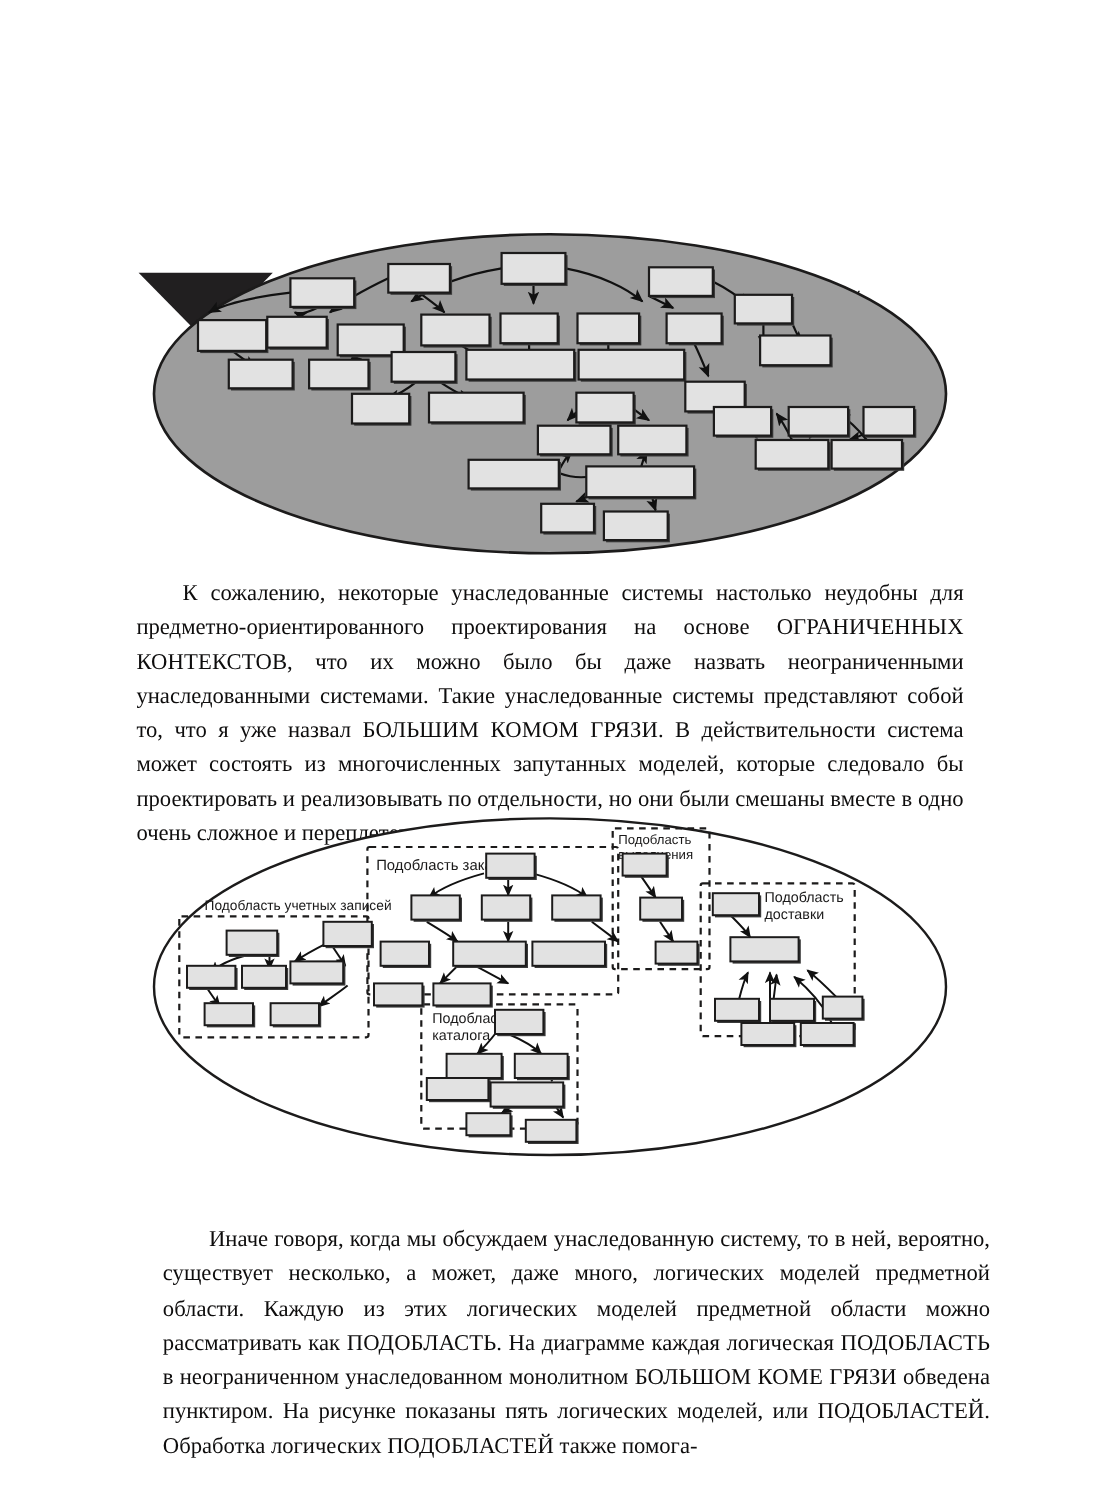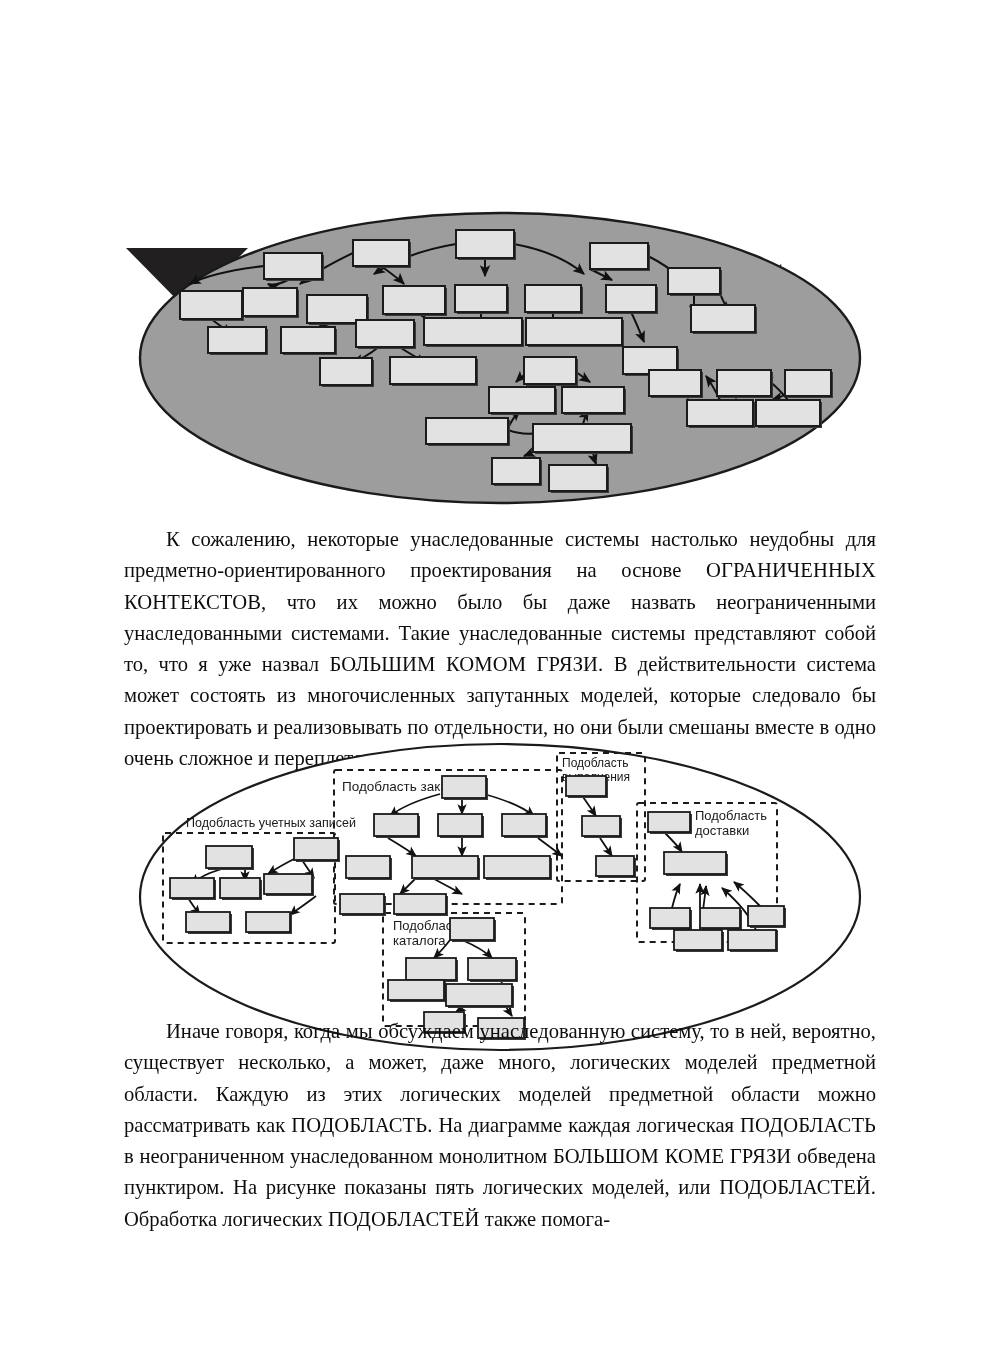--- a/index.html
+++ b/index.html
@@ -453,19 +453,19 @@
             <rect x="424" y="272" width="40" height="20" fill="#e2e2e2" stroke="#1c1b1b" stroke-width="1.8"></rect>
           </g>
         <g>
             <rect x="480" y="280" width="46" height="20" fill="#3a3a3a"></rect>
             <rect x="478" y="278" width="46" height="20" fill="#e2e2e2" stroke="#1c1b1b" stroke-width="1.8"></rect>
           </g>
       </g>
     </svg>
   </div>
 
-  <div class="para p2" style="top:1016px;">
+  <div class="para p2" style="top:1112px;margin-left:24px;">
     <span>
       <span>Иначе говоря, когда мы обсуждаем унаследованную систему, то в ней, вероятно, существует несколько, а может, даже много, </span><span class="it">логических</span><span> моделей предметной области. Каждую из этих логических моделей предметной области можно рассматривать как </span><span class="sc">ПОДОБЛАСТЬ</span><span>. На диаграмме каждая логическая </span><span class="sc">ПОДОБЛАСТЬ</span><span> в неограниченном унаследованном монолитном </span><span class="sc">БОЛЬШОМ КОМЕ ГРЯЗИ</span><span> обведена пунктиром. На рисунке показаны пять логических моделей, или </span><span class="sc">ПОДОБЛАСТЕЙ</span><span>. Обработка логических </span><span class="sc">ПОДОБЛАСТЕЙ</span><span> также помога-</span>
     </span>
   </div>
 
 </div>
 
 </body></html>

